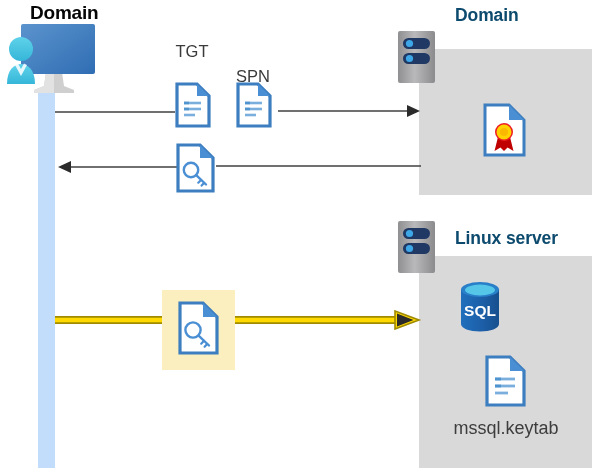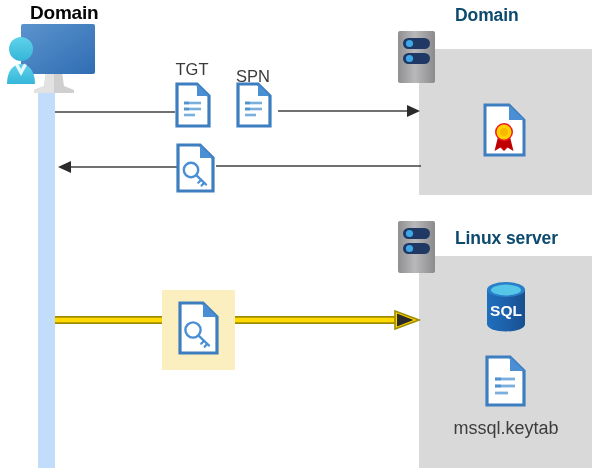--- a/index.html
+++ b/index.html
@@ -47,21 +47,21 @@
     color:#060606;
     letter-spacing:-0.2px;
   }
 
   
   .doc-label{
     font-size:16.5px;
     color:#3a3a3a;
     text-align:center;
   }
-  .label-tgt{left:168px;top:60px;width:48px;}
+  .label-tgt{left:168px;top:42px;width:48px;}
   .label-spn{left:226px;top:67px;width:54px;}
 
   .keytab-label{
     left:420px;top:418px;width:172px;
     text-align:center;
     font-size:18px;
     color:#3d3d3d;
   }
 
   
@@ -252,21 +252,21 @@
         </linearGradient>
       </defs>
       <rect x="3" y="2" width="37" height="52" rx="2" fill="url(#srvg2)"></rect>
       <rect x="8" y="9" width="27" height="11" rx="5.5" fill="#1f3864"></rect>
       <circle cx="14.5" cy="14.5" r="3.6" fill="#3ea7e8"></circle>
       <rect x="8" y="24" width="27" height="11" rx="5.5" fill="#1f3864"></rect>
       <circle cx="14.5" cy="29.5" r="3.6" fill="#3ea7e8"></circle>
     </svg>
   </div>
 
-  <div class="abs" style="left:479px;top:280px;">
+  <div class="abs" style="left:453px;top:280px;">
     <svg width="54" height="54" viewBox="0 0 54 54">
       <defs>
         <linearGradient id="sqlg" x1="0" y1="0" x2="1" y2="0">
           <stop offset="0%" stop-color="#1f6fbd"></stop>
           <stop offset="55%" stop-color="#1d5fa8"></stop>
           <stop offset="100%" stop-color="#174f8e"></stop>
         </linearGradient>
       </defs>
       <path d="M8 9 H46 V44 C46 48.5 37.5 51.5 27 51.5 C16.5 51.5 8 48.5 8 44 Z" fill="url(#sqlg)"></path>
       <ellipse cx="27" cy="9.5" rx="19" ry="7.5" fill="#2a7fc9"></ellipse>

